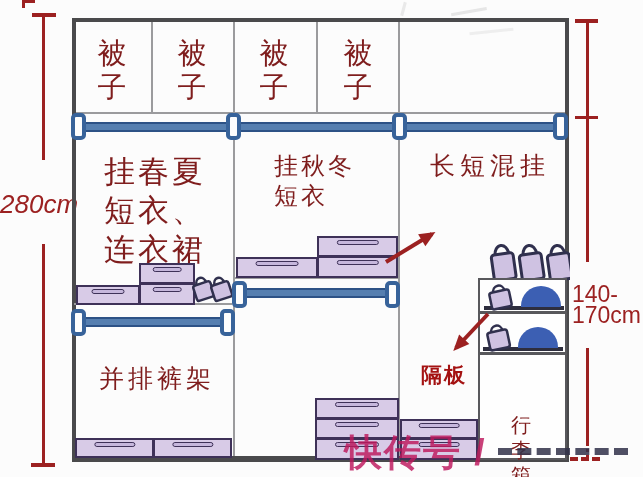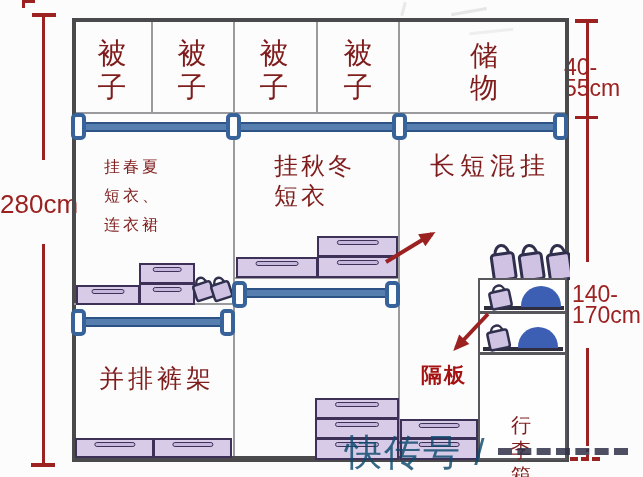--- a/index.html
+++ b/index.html
@@ -30,40 +30,39 @@
   .dome{background:#3c5fb3;border-radius:22px 22px 0 0;}
   
   .red{background:#9c2121;}
   .red-text{color:#9c2121;}
   .dim-label{color:#9c2121;font-size:23px;line-height:21px;}
   .dotted-v{width:0;border-left:3px dotted #9c2121;}
   .dashed-h{height:0;border-top:4px dashed #9c2121;}
   
   .anno{color:#a41212;font-weight:bold;}
   
-  .wmark{color:#0c4a6e;opacity:0.82;font-weight:normal;font-size:37px;letter-spacing:2px;z-index:30;}
+  .wmark{color:#be185d;opacity:0.82;font-weight:bold;font-size:37px;letter-spacing:2px;z-index:30;}
   .wdash{width:130px;height:0;border-bottom:7px dashed #32324a;opacity:0.85;z-index:30;}
   .smudge{opacity:0.5;}
 </style>
 </head>
 <body>
 
 <div id="canvas">
 
   <div class="abs red" style="left:22px;top:0;width:13px;height:3px;"></div>
   <div class="abs red" style="left:22px;top:0;width:3px;height:8px;"></div>
   <div class="abs red" style="left:32px;top:13px;width:24px;height:4px;"></div>
   <div class="abs red" style="left:42px;top:15px;width:3px;height:145px;"></div>
-  <div class="abs red-text" style="left:0px;top:189px;font-size:26px;">280cm</div>
+  <div class="abs red-text" style="left:0px;top:189px;font-size:26px;font-style:italic;">280cm</div>
   <div class="abs red" style="left:42px;top:244px;width:3px;height:220px;"></div>
   <div class="abs red" style="left:31px;top:463px;width:24px;height:4px;"></div>
 
   <div class="abs red" style="left:575px;top:19px;width:23px;height:4px;"></div>
   <div class="abs red" style="left:586px;top:21px;width:3px;height:96px;"></div>
-  <div class="abs dim-label" style="left:564px;top:57px;">40-55cm</div>
   <div class="abs red" style="left:575px;top:116px;width:23px;height:3px;"></div>
   <div class="abs red" style="left:586px;top:119px;width:3px;height:143px;"></div>
   <div class="abs dim-label preline" style="left:572px;top:284px;">140-
 170cm</div>
   <div class="abs red" style="left:586px;top:348px;width:3px;height:95px;"></div>
   <div class="abs dotted-v" style="left:586px;top:443px;height:15px;"></div>
   <div class="abs dashed-h" style="left:570px;top:457px;width:30px;"></div>
 
   <div class="abs frame" style="left:72px;top:18px;width:497px;height:444px;"></div>
 
@@ -76,29 +75,28 @@
   <div class="abs vline" style="left:398px;top:22px;height:434px;"></div>
 
   <div class="abs smudge" style="left:452px;top:10px;width:36px;height:12px;border-top:3px solid #cfcfcf;transform:rotate(-10deg);"></div>
   <div class="abs smudge" style="left:470px;top:30px;width:44px;height:10px;border-top:3px solid #dadada;transform:rotate(-6deg);opacity:0.4;"></div>
   <div class="abs smudge" style="left:402px;top:2px;width:0;height:14px;border-left:3px solid #d5d5d5;transform:rotate(15deg);"></div>
 
   <div class="abs glabel vstack" style="left:94px;top:37px;width:36px;font-size:29px;">被子</div>
   <div class="abs glabel vstack" style="left:174px;top:37px;width:36px;font-size:29px;">被子</div>
   <div class="abs glabel vstack" style="left:256px;top:37px;width:36px;font-size:29px;">被子</div>
   <div class="abs glabel vstack" style="left:340px;top:37px;width:36px;font-size:29px;">被子</div>
-  <div class="abs glabel vstack" style="left:466px;top:40px;width:36px;font-size:28px;">储物</div>
 
   <div class="abs rod" style="left:74px;top:122px;width:491px;"></div>
   <div class="abs bracket" style="left:71px;top:113px;"></div>
   <div class="abs bracket" style="left:226px;top:113px;"></div>
   <div class="abs bracket" style="left:392px;top:113px;"></div>
   <div class="abs bracket" style="left:553px;top:113px;"></div>
 
-  <div class="abs glabel preline" style="left:104px;top:152px;font-size:16px;line-height:29px;letter-spacing:3px;">挂春夏
+  <div class="abs glabel preline" style="left:104px;top:152px;font-size:31px;line-height:39px;letter-spacing:3px;">挂春夏
 短衣、
 连衣裙</div>
 
   <div class="abs hline" style="left:74px;top:303px;width:158px;"></div>
   <div class="abs drawer" style="left:76px;top:285px;width:64px;height:20px;">
       <div class="handle"></div>
     </div>
   <div class="abs drawer" style="left:139px;top:263px;width:56px;height:21px;">
       <div class="handle"></div>
     </div>

